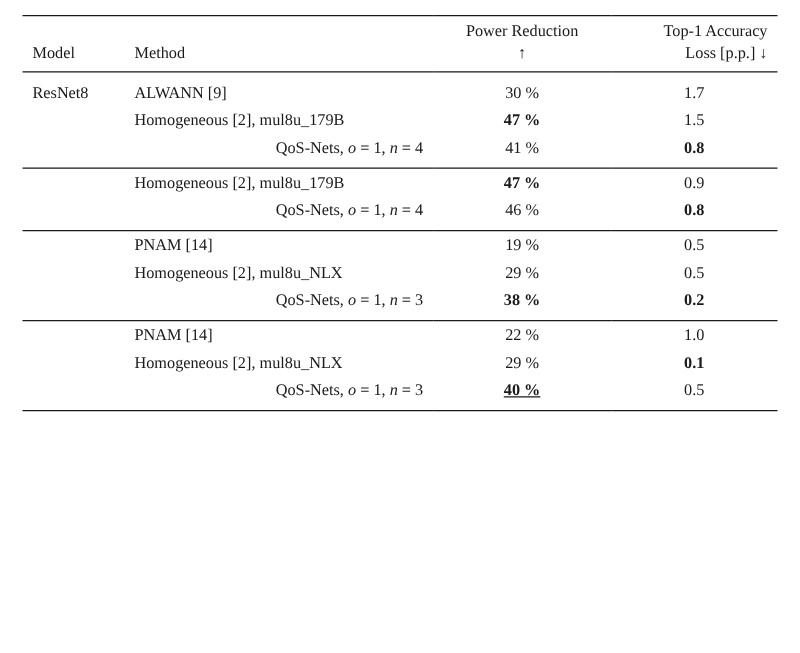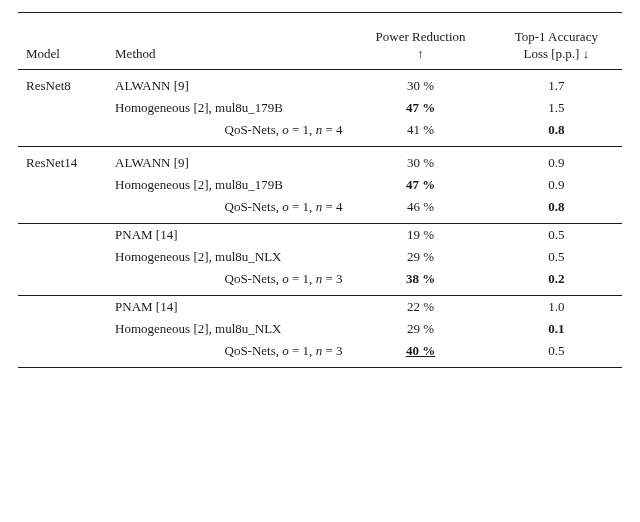--- a/index.html
+++ b/index.html
@@ -19,21 +19,21 @@
     }
 
     table {
       width: 100%;
       border-collapse: collapse;
     }
 
     thead th {
       font-weight: normal;
       text-align: left;
-      padding: 16px 8px 6px 8px;
+      padding: 4px 8px 6px 8px;
       border-top: 1.5px solid #1a1a1a;
       border-bottom: 1px solid #1a1a1a;
       vertical-align: bottom;
       line-height: 1.3;
       margin-top: 32px;
     }
 
     tbody td {
       padding: 3px 8px;
       vertical-align: top;
@@ -51,21 +51,21 @@
     }
 
     td.center {
       text-align: center;
     }
 
     th.power-col {
       text-align: center;
     }
     th.acc-col {
-      text-align: center;
+      text-align: right;
     }
   </style>
 </head>
 <body>
 
 <table>
   <thead>
     <tr>
       <th>Model</th>
       <th>Method</th>
@@ -84,26 +84,20 @@
         <td></td>
         <td>Homogeneous [2], mul8u_179B</td>
         <td class="center"><strong>47 %</strong></td>
         <td class="center">1.5</td>
       </tr>
       <tr class="group-end">
         <td></td>
         <td>QoS-Nets, <i>o</i> = 1, <i>n</i> = 4</td>
         <td class="center">41 %</td>
         <td class="center"><strong>0.8</strong></td>
-      </tr>
-      <tr class="group-start">
-        <td>ResNet14</td>
-        <td>ALWANN [9]</td>
-        <td class="center">30 %</td>
-        <td class="center">0.9</td>
       </tr>
       <tr>
         <td></td>
         <td>Homogeneous [2], mul8u_179B</td>
         <td class="center"><strong>47 %</strong></td>
         <td class="center">0.9</td>
       </tr>
       <tr class="group-end">
         <td></td>
         <td>QoS-Nets, <i>o</i> = 1, <i>n</i> = 4</td>

